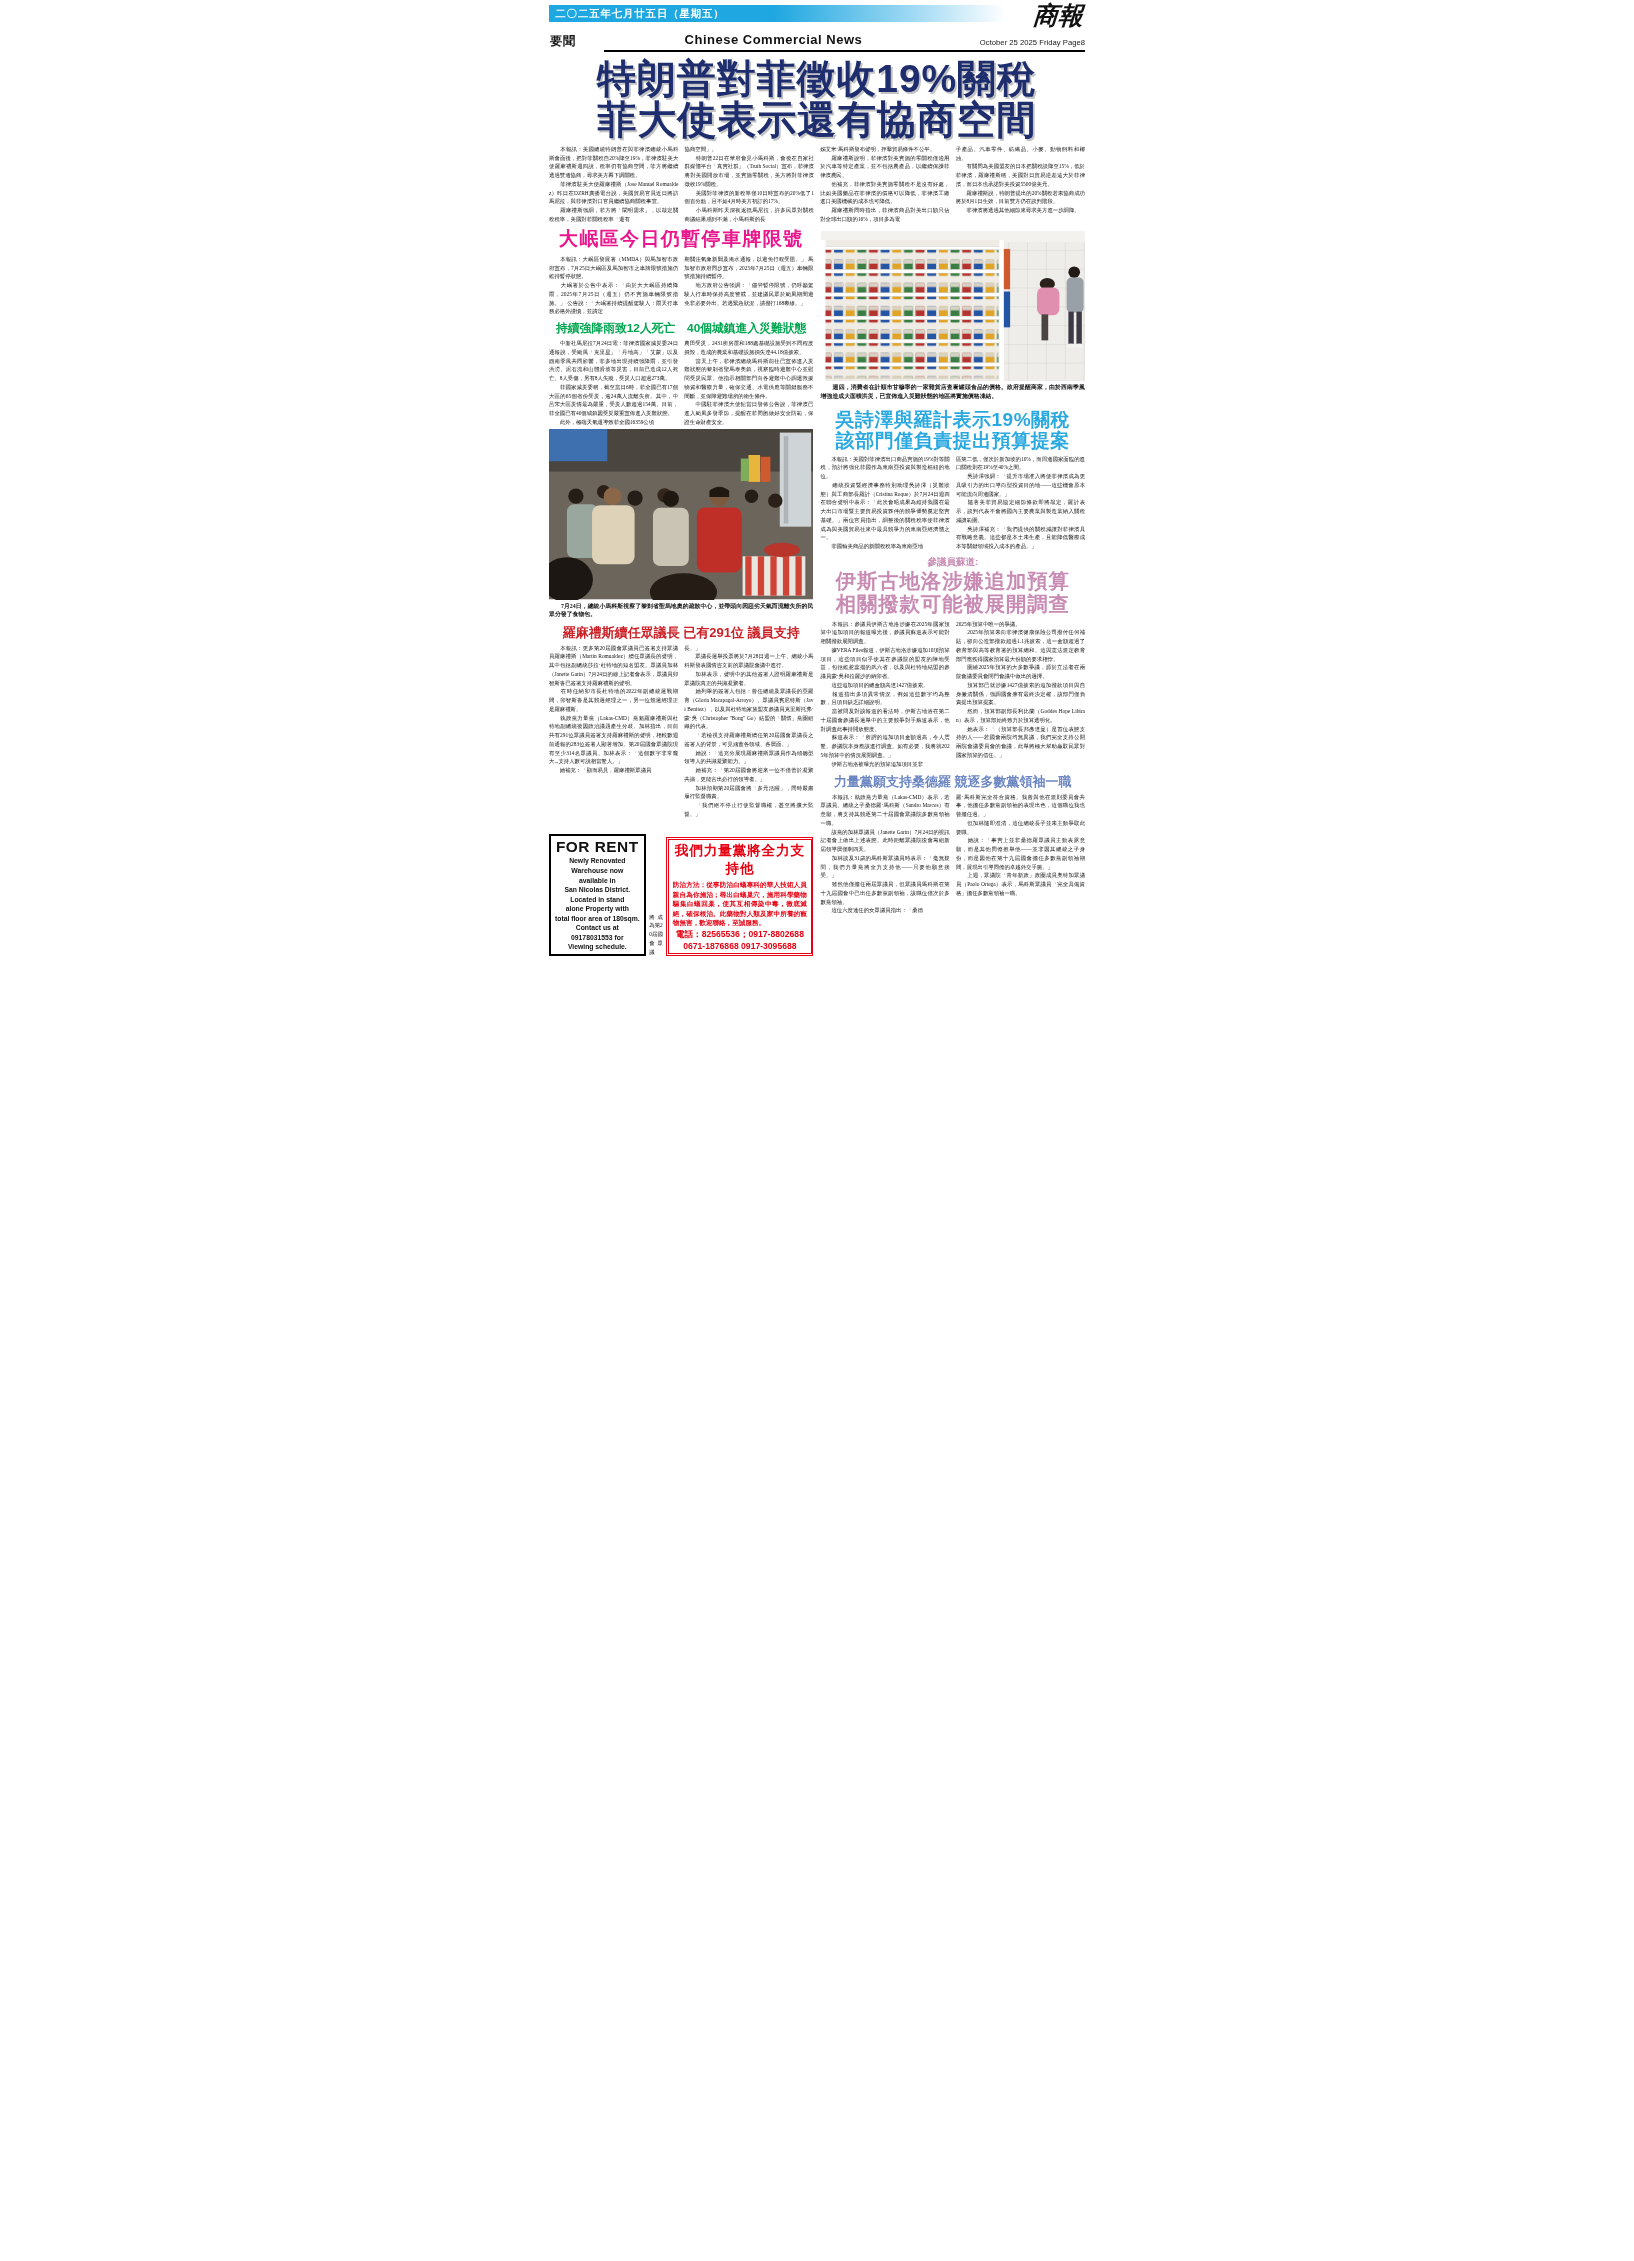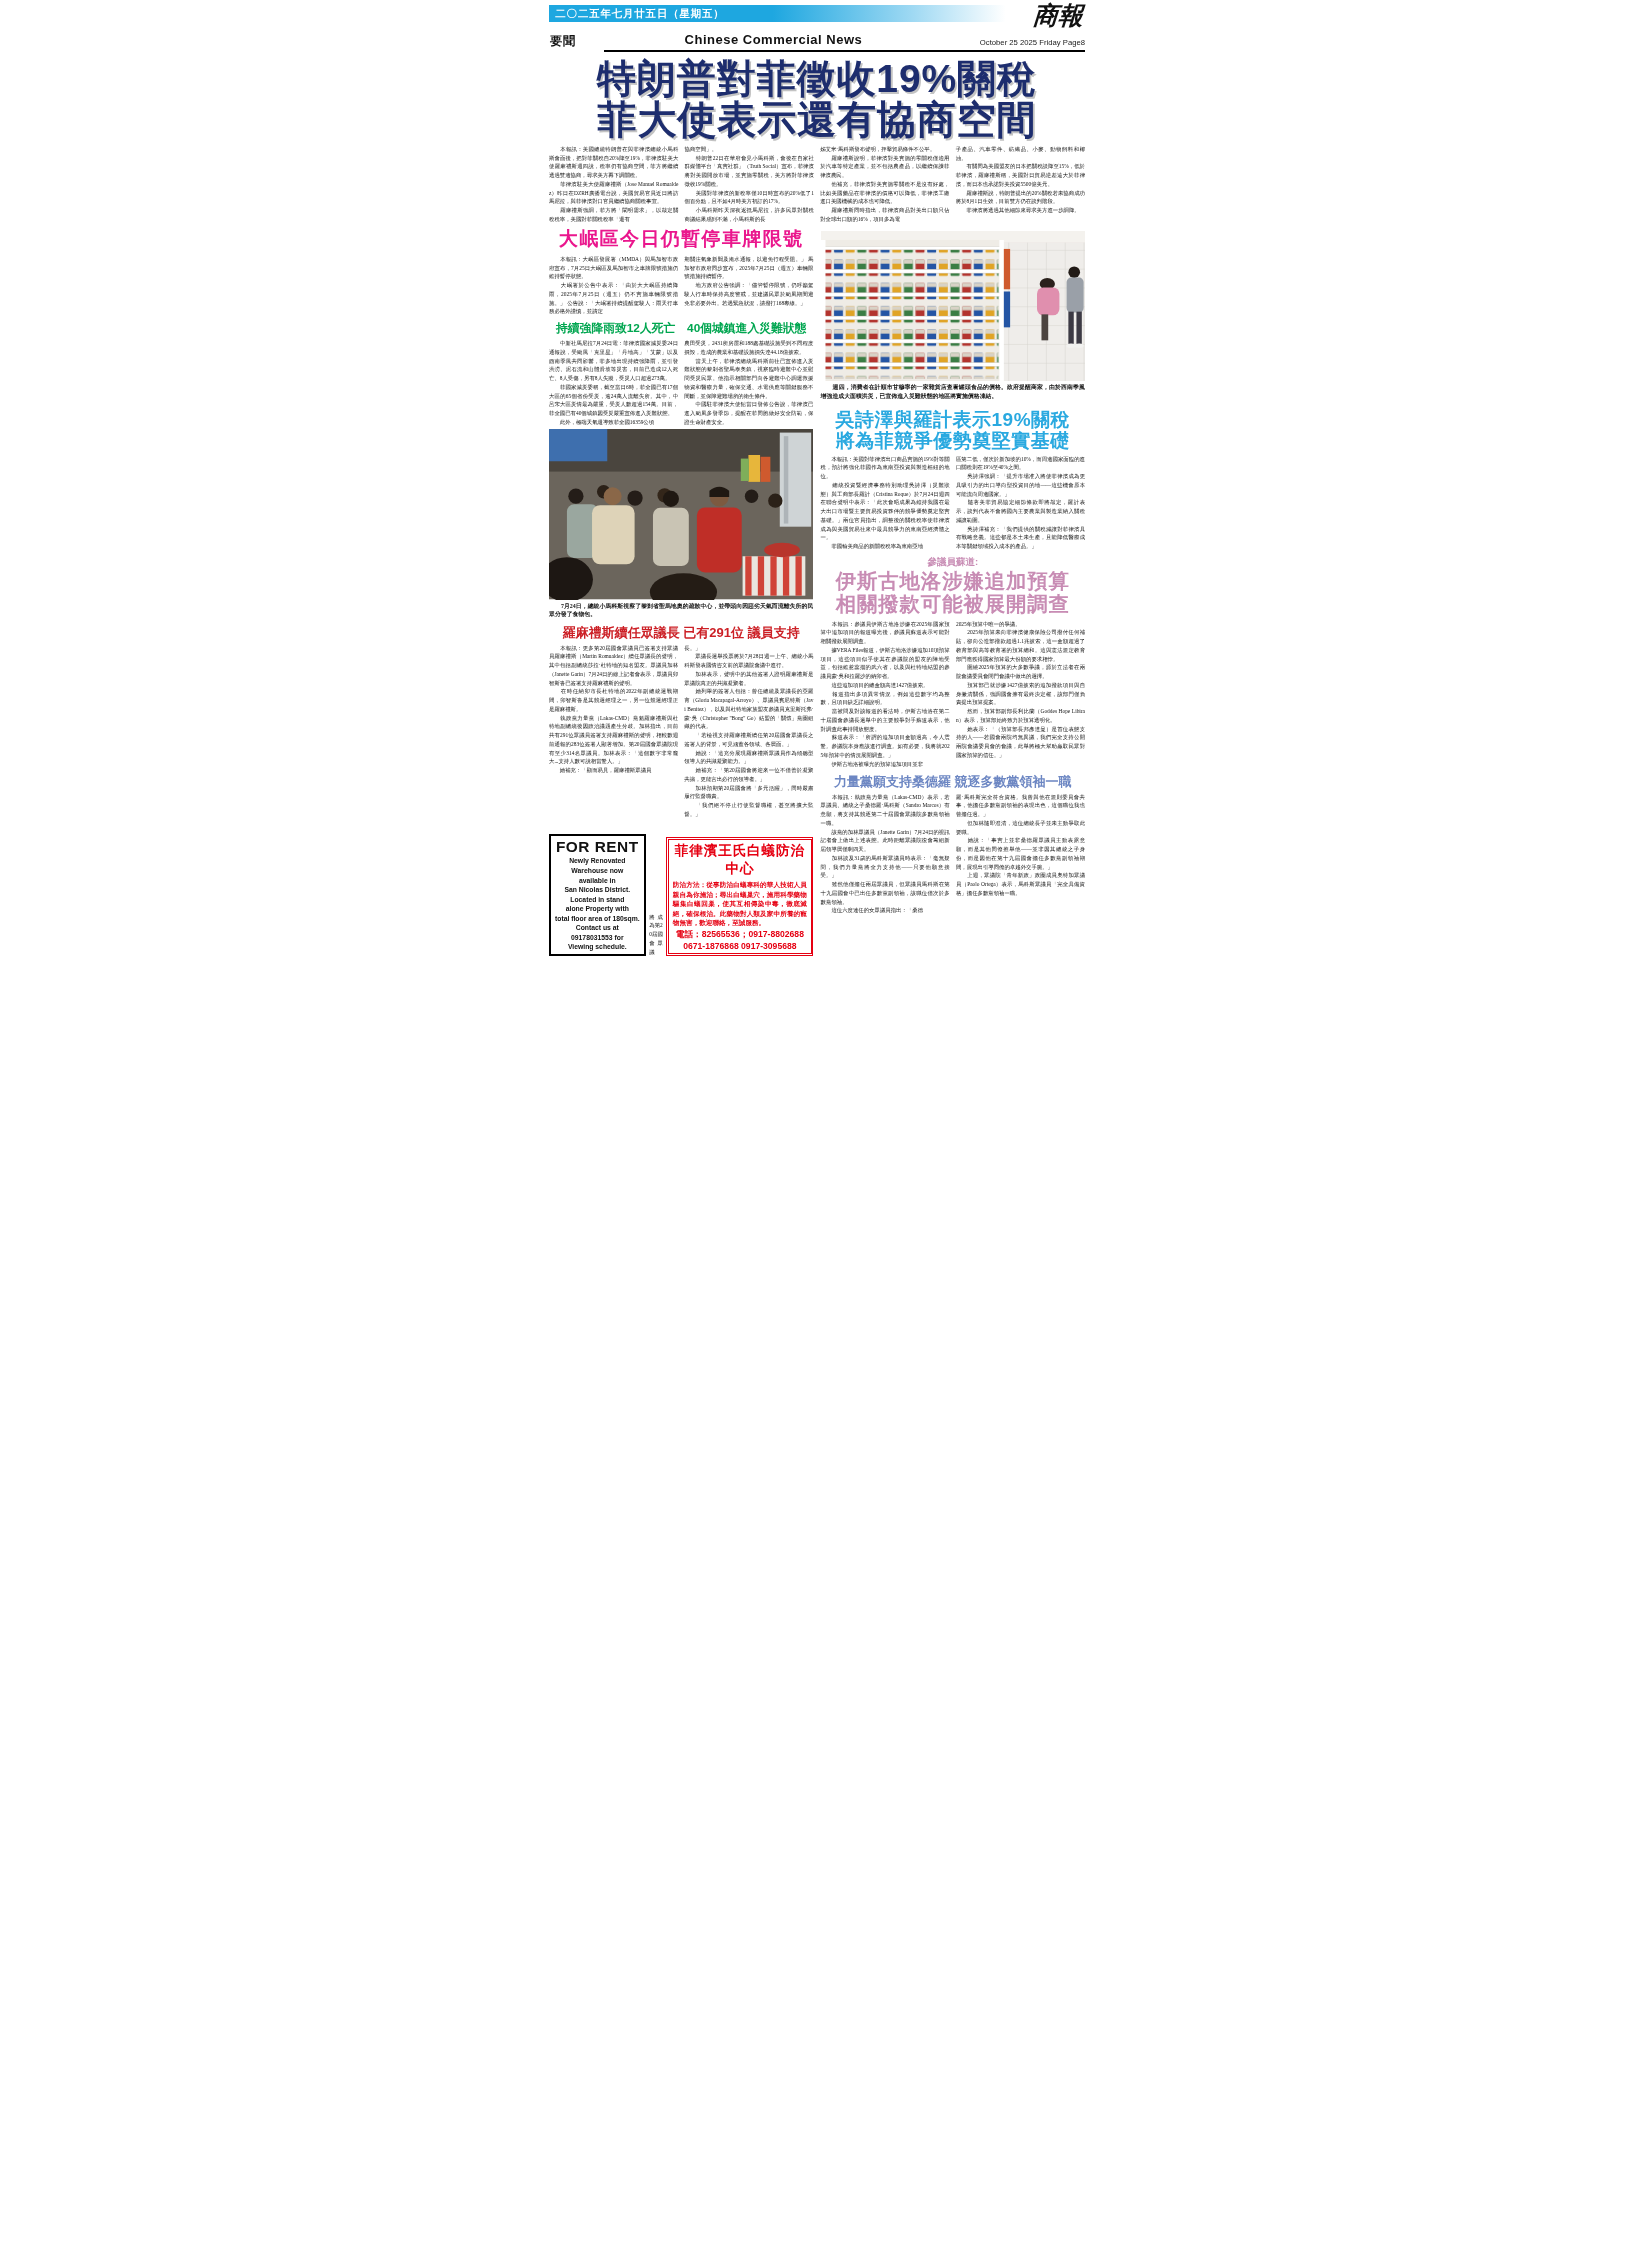--- a/index.html
+++ b/index.html
@@ -205,21 +205,21 @@
               <div>alone Property with</div>
               <div>total floor area of 180sqm.</div>
               <div>Contact us at</div>
               <div>09178031553 for</div>
               <div>Viewing schedule.</div>
             </div>
         </div>
         <div class="strip">將成為第20屆國會眾議</div>
         <div class="termite">
           <div class="t-inner">
-            <div class="t-title">菲律濱王氏白蟻防治中心</div>
+            <div class="t-title">我們力量黨將全力支持他</div>
             <p class="t-body">防治方法：從事防治白蟻專科的華人技術人員親自為你施治；尋出白蟻巢穴，施用科學藥物驅集白蟻回巢，使其互相傳染中毒，徹底滅絕，確保根治。此藥物對人類及家中所養的寵物無害，歡迎聯絡，至誠服務。</p>
             <div class="t-phone">電話：82565536；0917-8802688</div>
             <div class="t-phone">0671-1876868 0917-3095688</div>
           </div>
         </div>
       </div>
     </div>
 
     <div class="side">
       <figure class="photo">
@@ -271,21 +271,21 @@
           <rect x="552" y="180" width="12" height="72" fill="#3c3a44"></rect>
           <rect x="570" y="180" width="12" height="72" fill="#3c3a44"></rect>
           <ellipse cx="558" cy="256" rx="10" ry="5" fill="#f2f2f0"></ellipse>
           <ellipse cx="576" cy="256" rx="10" ry="5" fill="#f2f2f0"></ellipse>
         </svg>
       </figure>
       <p class="caption">　　週四，消費者在計順市甘穆寧的一家雜貨店查看罐頭食品的價格。政府提醒商家，由於西南季風增強造成大面積洪災，已宣佈進入災難狀態的地區將實施價格凍結。</p>
 
       <h2 class="hl tariff">
         <div>吳詩澤與羅計表示19%關稅</div>
-        <div>將為菲競爭優勢奠堅實基礎</div>
+        <div>該部門僅負責提出預算提案</div>
       </h2>
       <div class="article-body">
           <div class="article-col">
             <p class="para">　　本報訊：美國對菲律濱出口商品實施的19%對等關稅，預計將強化菲國作為東南亞投資與製造樞紐的地位。</p>
             <p class="para">　　總統投資暨經濟事務特別助理吳詩澤（災難狀態）與工商部長羅計（Cristina Roque）於7月24日週四在聯合聲明中表示：「此次會晤成果為維持我國在最大出口市場暨主要貿易投資夥伴的競爭優勢奠定堅實基礎。」兩位官員指出，調整後的關稅稅率使菲律濱成為與美國貿易往來中最具競爭力的東南亞經濟體之一。</p>
             <p class="para">　　菲國輸美商品的新關稅稅率為東南亞地</p>
           </div>
           <div class="article-col">
             <p class="para">區第二低，僅次於新加坡的10%，而周邊國家面臨的進口關稅則在19%至40%之間。</p>
             <p class="para">　　吳詩澤強調：「提升市場准入將使菲律濱成為更具吸引力的出口導向型投資目的地——這些機會原本可能流向周邊國家。」</p>

